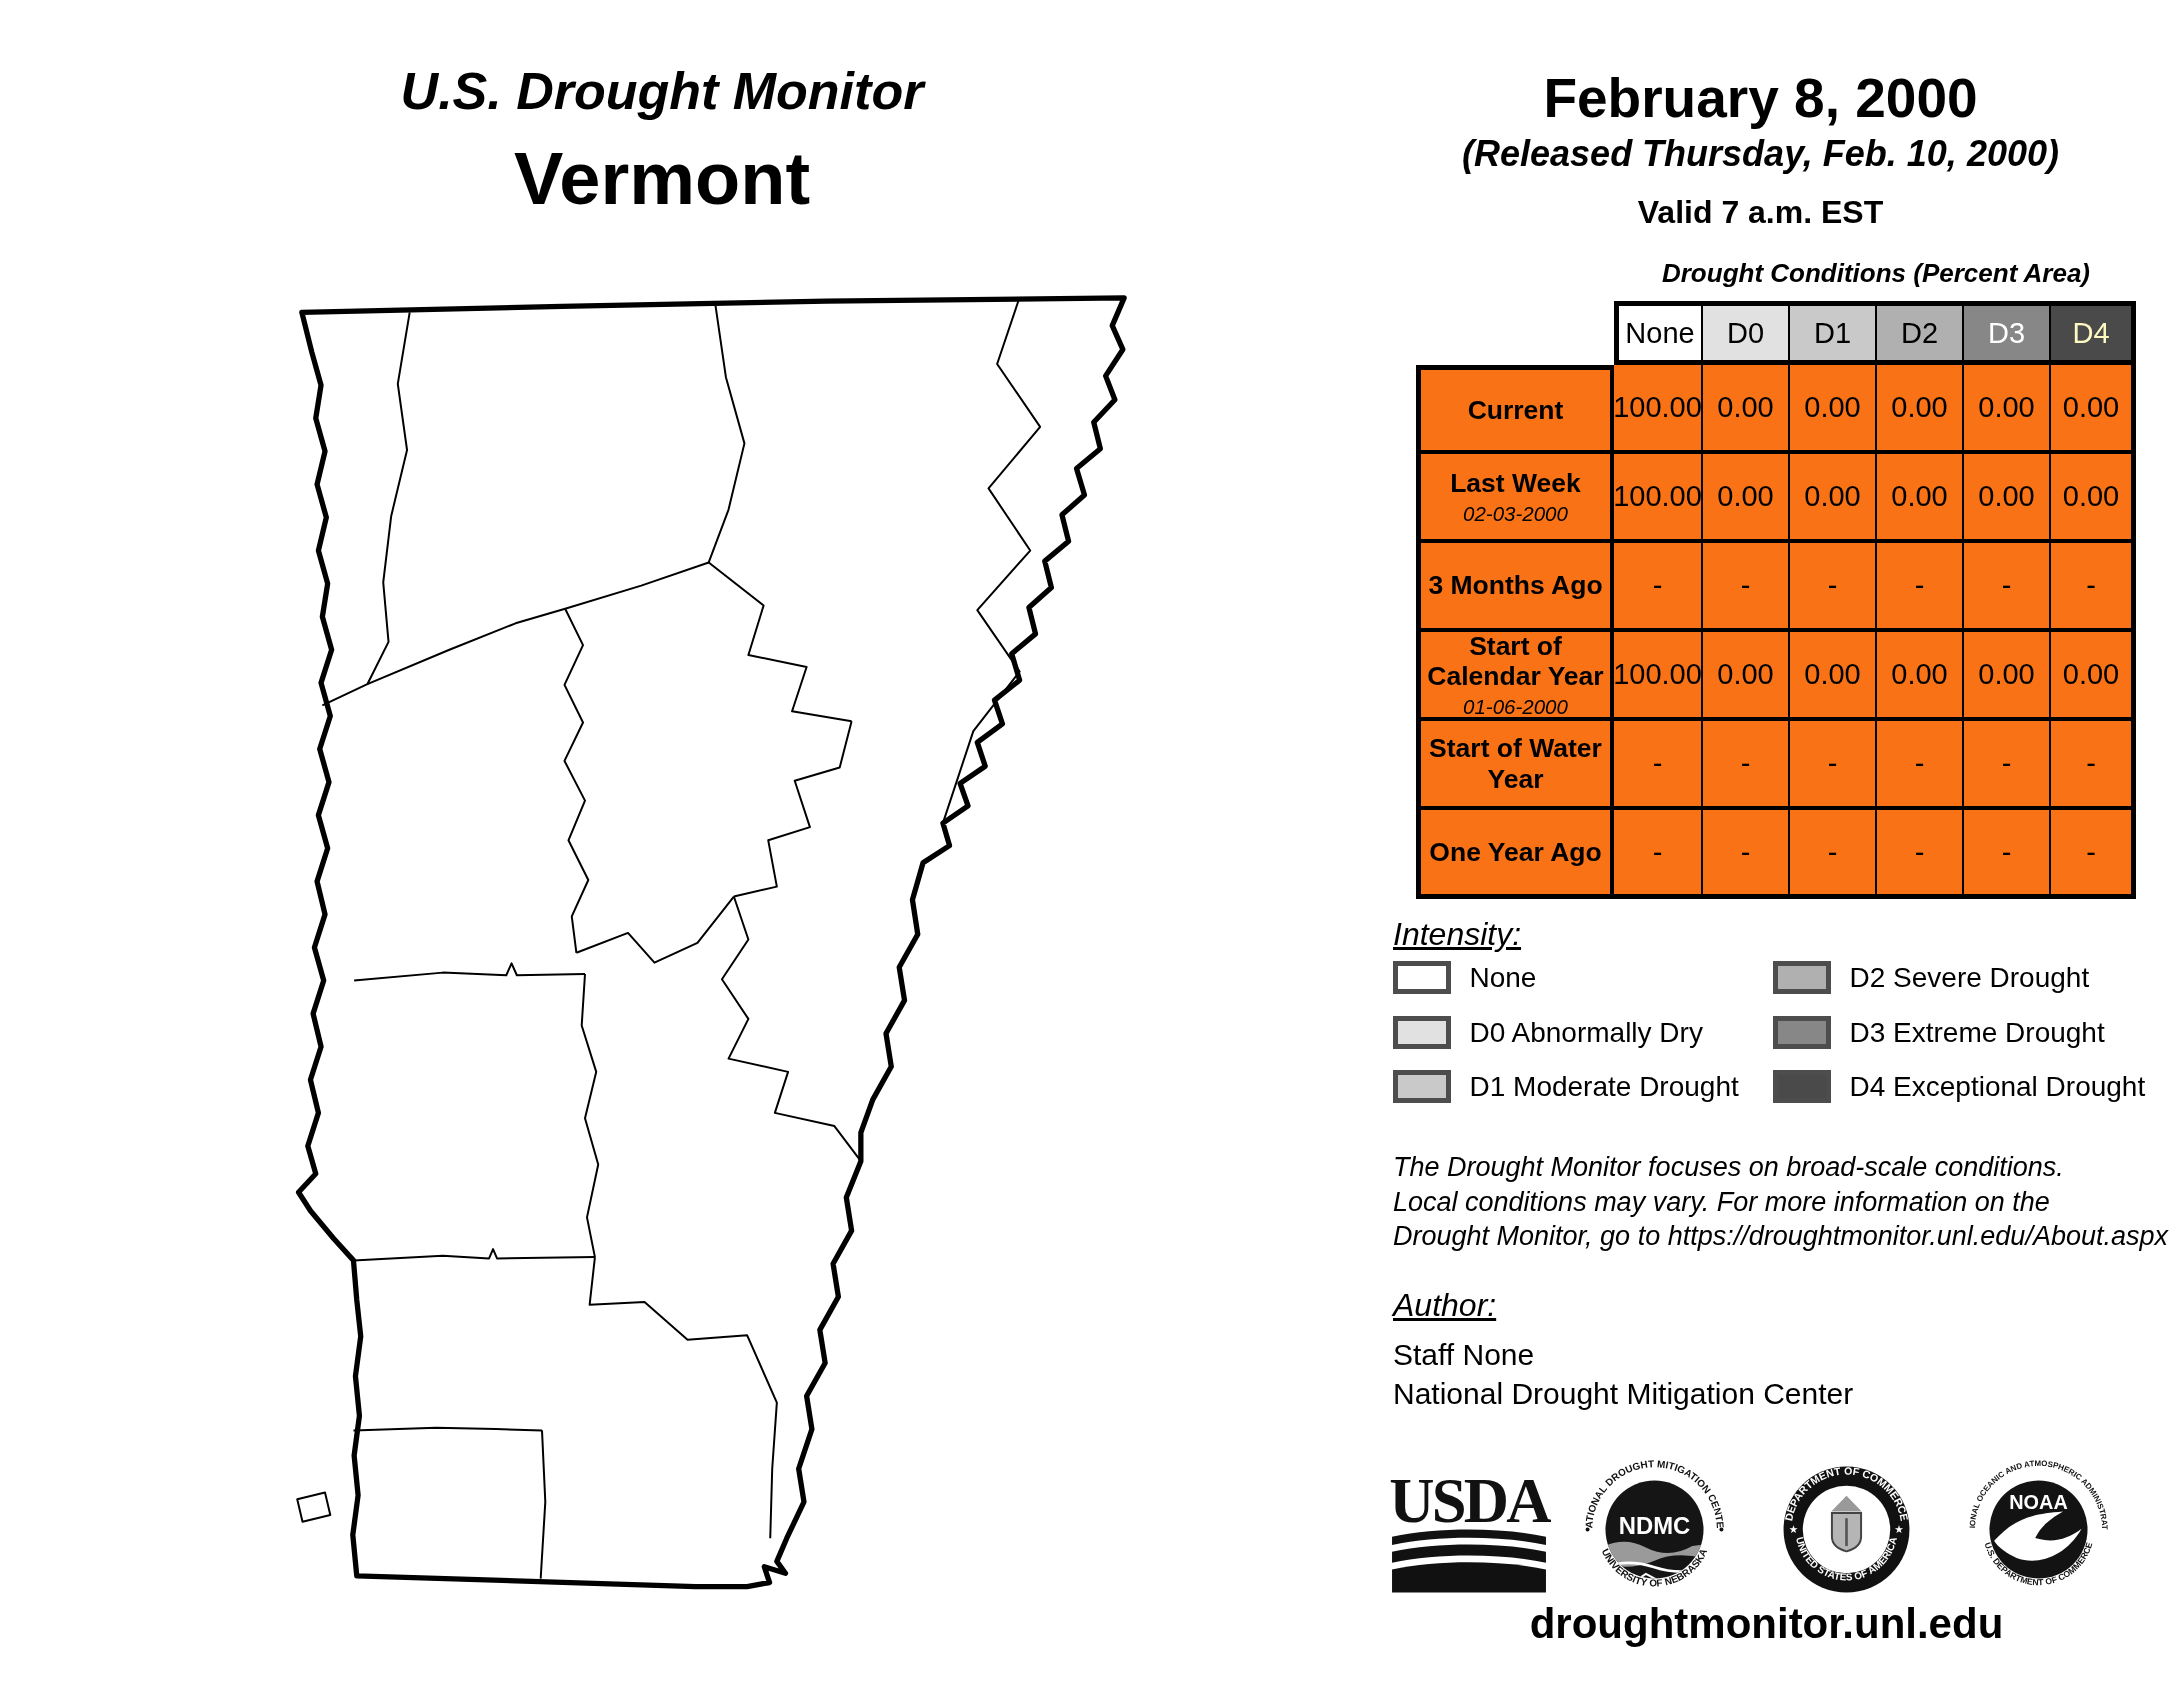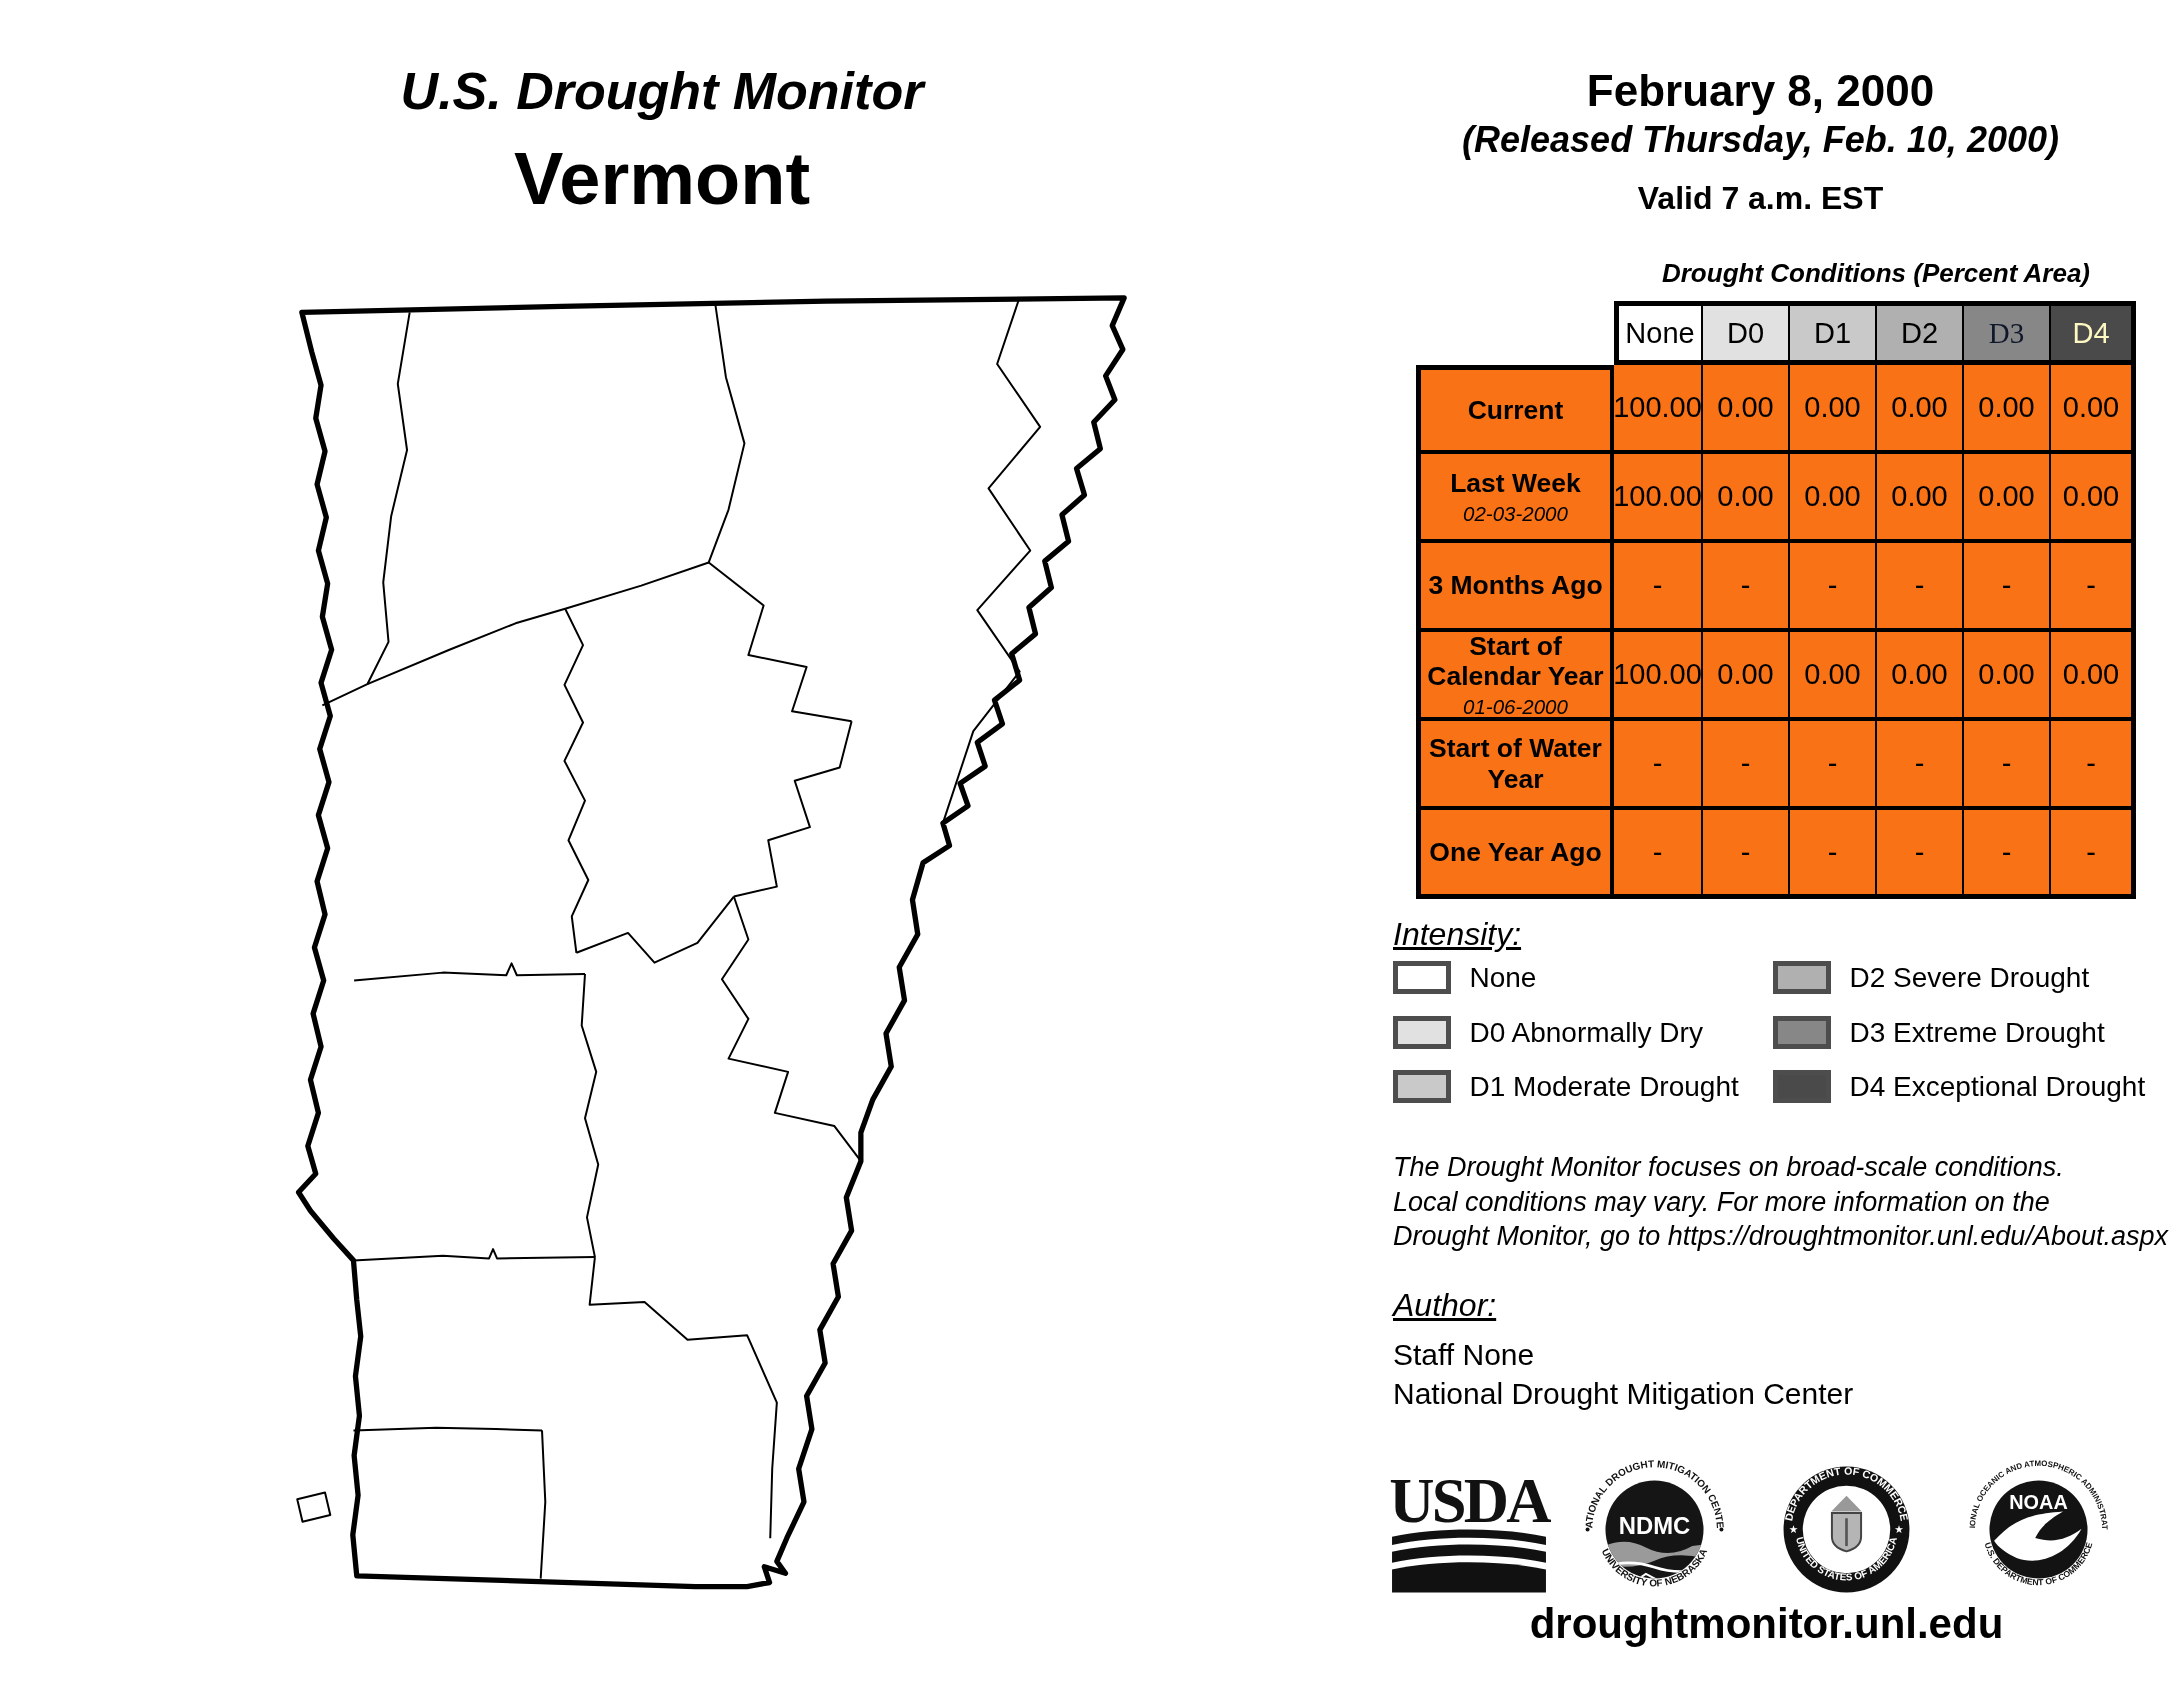--- a/index.html
+++ b/index.html
@@ -13,21 +13,21 @@
 
   
   .left-title { position:absolute; left:265px; top:61px; width:794px; text-align:center; }
   .lt1 { font-size:52px; font-weight:bold; font-style:italic; }
   .lt2 { font-size:74px; font-weight:bold; margin-top:14.6px; }
 
   .map-svg { position:absolute; left:284px; top:278px; width:860px; height:1376px; }
 
   
   .rheader { position:absolute; left:1403px; top:66px; width:715px; text-align:center; }
-  .rh1 { font-size:44px; font-weight:bold; }
+  .rh1 { font-size:55px; font-weight:bold; }
   .rh2 { font-size:36px; font-weight:bold; font-style:italic; margin-top:3px; }
   .rh3 { font-size:32px; font-weight:bold; margin-top:18.5px; }
 
   
   .tbl-title { position:absolute; left:1614px; top:258px; width:524px; text-align:center;
                font-size:26px; font-weight:bold; font-style:italic; }
   .tbl { position:absolute; left:1416px; top:301px; display:grid;
          grid-template-columns:198px repeat(6,87px);
          grid-template-rows:64px repeat(6,89px); }
   .c { display:flex; align-items:center; justify-content:center; background:#f97316; font-size:29px; }
@@ -122,21 +122,21 @@
   </div>
 
   <div class="tbl-title">Drought Conditions (Percent Area)</div>
 
   <div class="tbl">
     <div class="c ghost"></div>
     <div class="c hc first" style="background: rgb(255, 255, 255); color: rgb(0, 0, 0);">None</div>
     <div class="c hc" style="background: rgb(225, 225, 225); color: rgb(0, 0, 0);">D0</div>
     <div class="c hc" style="background: rgb(201, 201, 201); color: rgb(0, 0, 0);">D1</div>
     <div class="c hc" style="background: rgb(176, 176, 176); color: rgb(0, 0, 0);">D2</div>
-    <div class="c hc" style="background: rgb(135, 135, 135); color: #0f172a; font-family: Liberation Serif, serif;">D3</div>
+    <div class="c hc" style="background: rgb(135, 135, 135); color: #ffffff;">D3</div>
     <div class="c hc last" style="background: rgb(74, 74, 74); color: #fef9c3;">D4</div>
 
     <div class="c lc top">
       <span>Current</span>
 
     </div>
     <div class="c vc colfirst">100.00</div>
     <div class="c vc">0.00</div>
     <div class="c vc">0.00</div>
     <div class="c vc">0.00</div>

